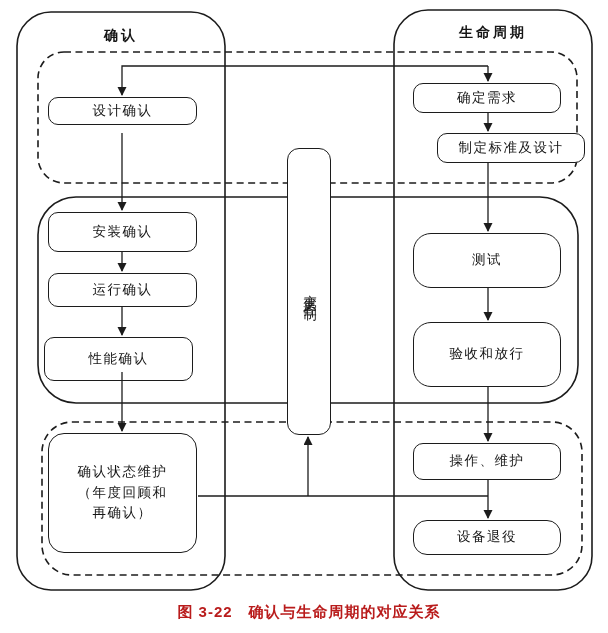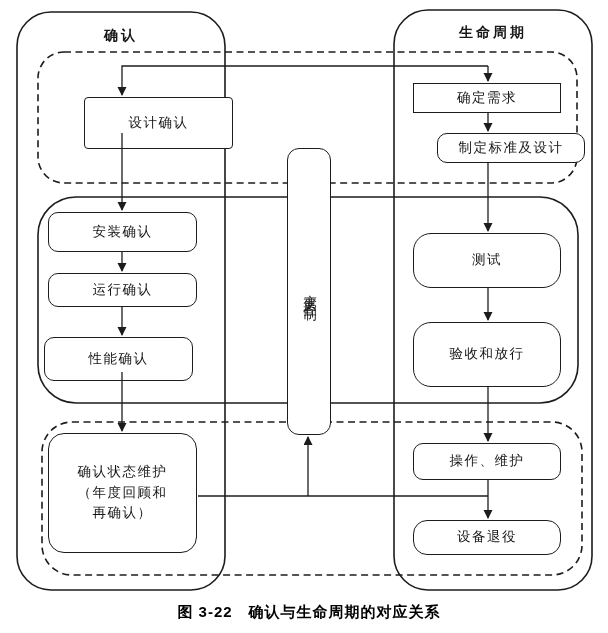--- a/index.html
+++ b/index.html
@@ -21,21 +21,21 @@
     position:absolute;text-align:center;font-size:14px;letter-spacing:3px;
     font-weight:600;z-index:2;
   }
   .vertical-text{
     writing-mode:vertical-rl;text-orientation:upright;
     letter-spacing:4px;font-size:13.5px;
   }
   .caption{
     position:absolute;left:10px;right:0;top:603px;text-align:center;
     font-family:"Liberation Sans","DejaVu Sans",sans-serif;font-weight:700;
-    font-size:15px;color:#000000;letter-spacing:1px;z-index:2;
+    font-size:15px;color:#b91c1c;letter-spacing:1px;z-index:2;
   }
 </style>
 </head>
 <body>
 
 <div id="canvas">
 
   <svg id="groups" class="layer" width="608" height="633" viewBox="0 0 608 633">
     <g fill="none" stroke="#1c1c1c" stroke-width="1.6">
       <rect x="17" y="12" width="208" height="578" rx="34"></rect>
@@ -46,29 +46,29 @@
     </g>
   </svg>
 
   <div class="group-title" style="left:17px;width:208px;top:27px;">确认</div>
   <div class="group-title" style="left:394px;width:198px;top:24px;">生命周期</div>
 
   <div class="node" style="left:287px;top:148px;width:44px;height:287px;border-radius:12px;">
     <span class="vertical-text">变更控制</span>
   </div>
 
-  <div class="node" style="left:48px;top:97px;width:149px;height:52px;border-radius:4px;margin-left:36px;">设计确认</div>
+  <div class="node" style="left:48px;top:97px;width:149px;height:28px;border-radius:10px;">设计确认</div>
   <div class="node" style="left:48px;top:212px;width:149px;height:40px;border-radius:10px;">安装确认</div>
   <div class="node" style="left:48px;top:273px;width:149px;height:34px;border-radius:10px;">运行确认</div>
   <div class="node" style="left:44px;top:337px;width:149px;height:44px;border-radius:10px;">性能确认</div>
   <div class="node multiline" style="left:48px;top:433px;width:149px;height:120px;border-radius:16px;">确认状态维护
 （年度回顾和
 再确认）</div>
 
-  <div class="node" style="left:413px;top:83px;width:148px;height:30px;border-radius:0;">确定需求</div>
+  <div class="node" style="left:413px;top:83px;width:148px;height:30px;border-radius:10px;">确定需求</div>
   <div class="node" style="left:437px;top:133px;width:148px;height:30px;border-radius:10px;">制定标准及设计</div>
   <div class="node" style="left:413px;top:233px;width:148px;height:55px;border-radius:18px;">测试</div>
   <div class="node" style="left:413px;top:322px;width:148px;height:65px;border-radius:18px;">验收和放行</div>
   <div class="node" style="left:413px;top:443px;width:148px;height:37px;border-radius:10px;">操作、维护</div>
   <div class="node" style="left:413px;top:520px;width:148px;height:35px;border-radius:14px;">设备退役</div>
 
   <svg id="connectors" class="layer" width="608" height="633" viewBox="0 0 608 633">
     <defs>
       <marker id="arrow" markerUnits="userSpaceOnUse" markerWidth="10" markerHeight="10" refX="8" refY="4.5" orient="auto">
         <path d="M0,0 L9,4.5 L0,9 Z" fill="#1c1c1c"></path>

